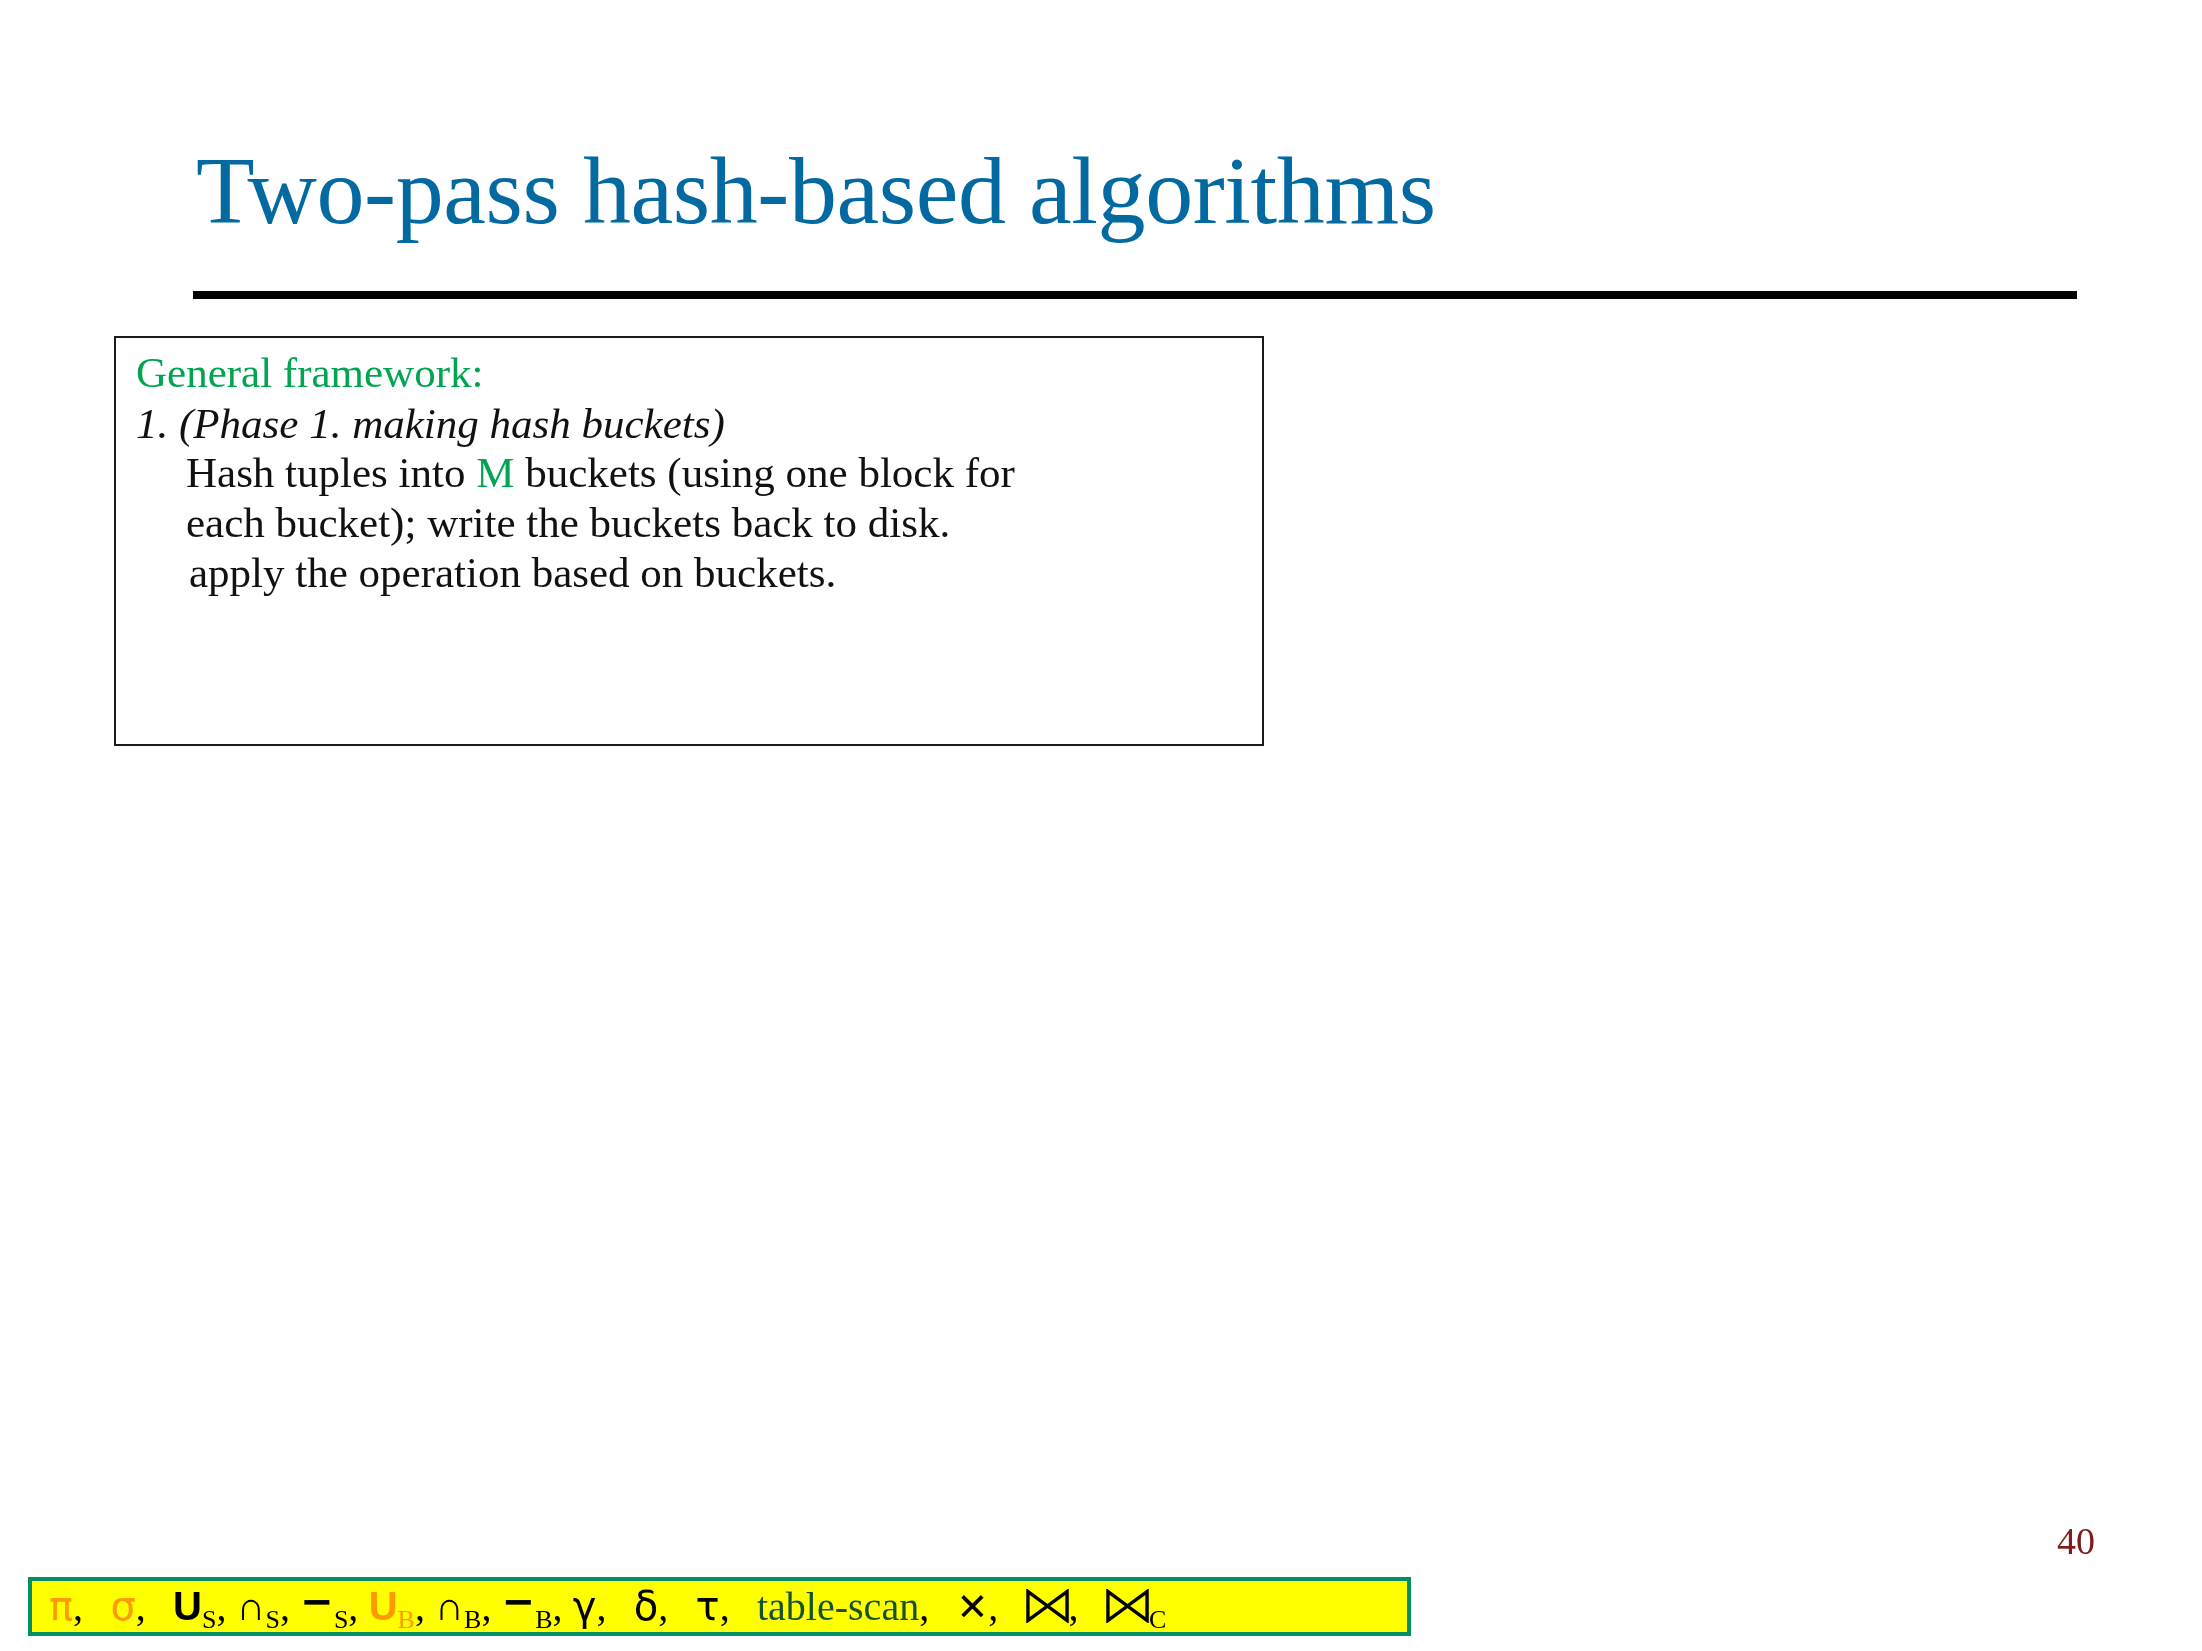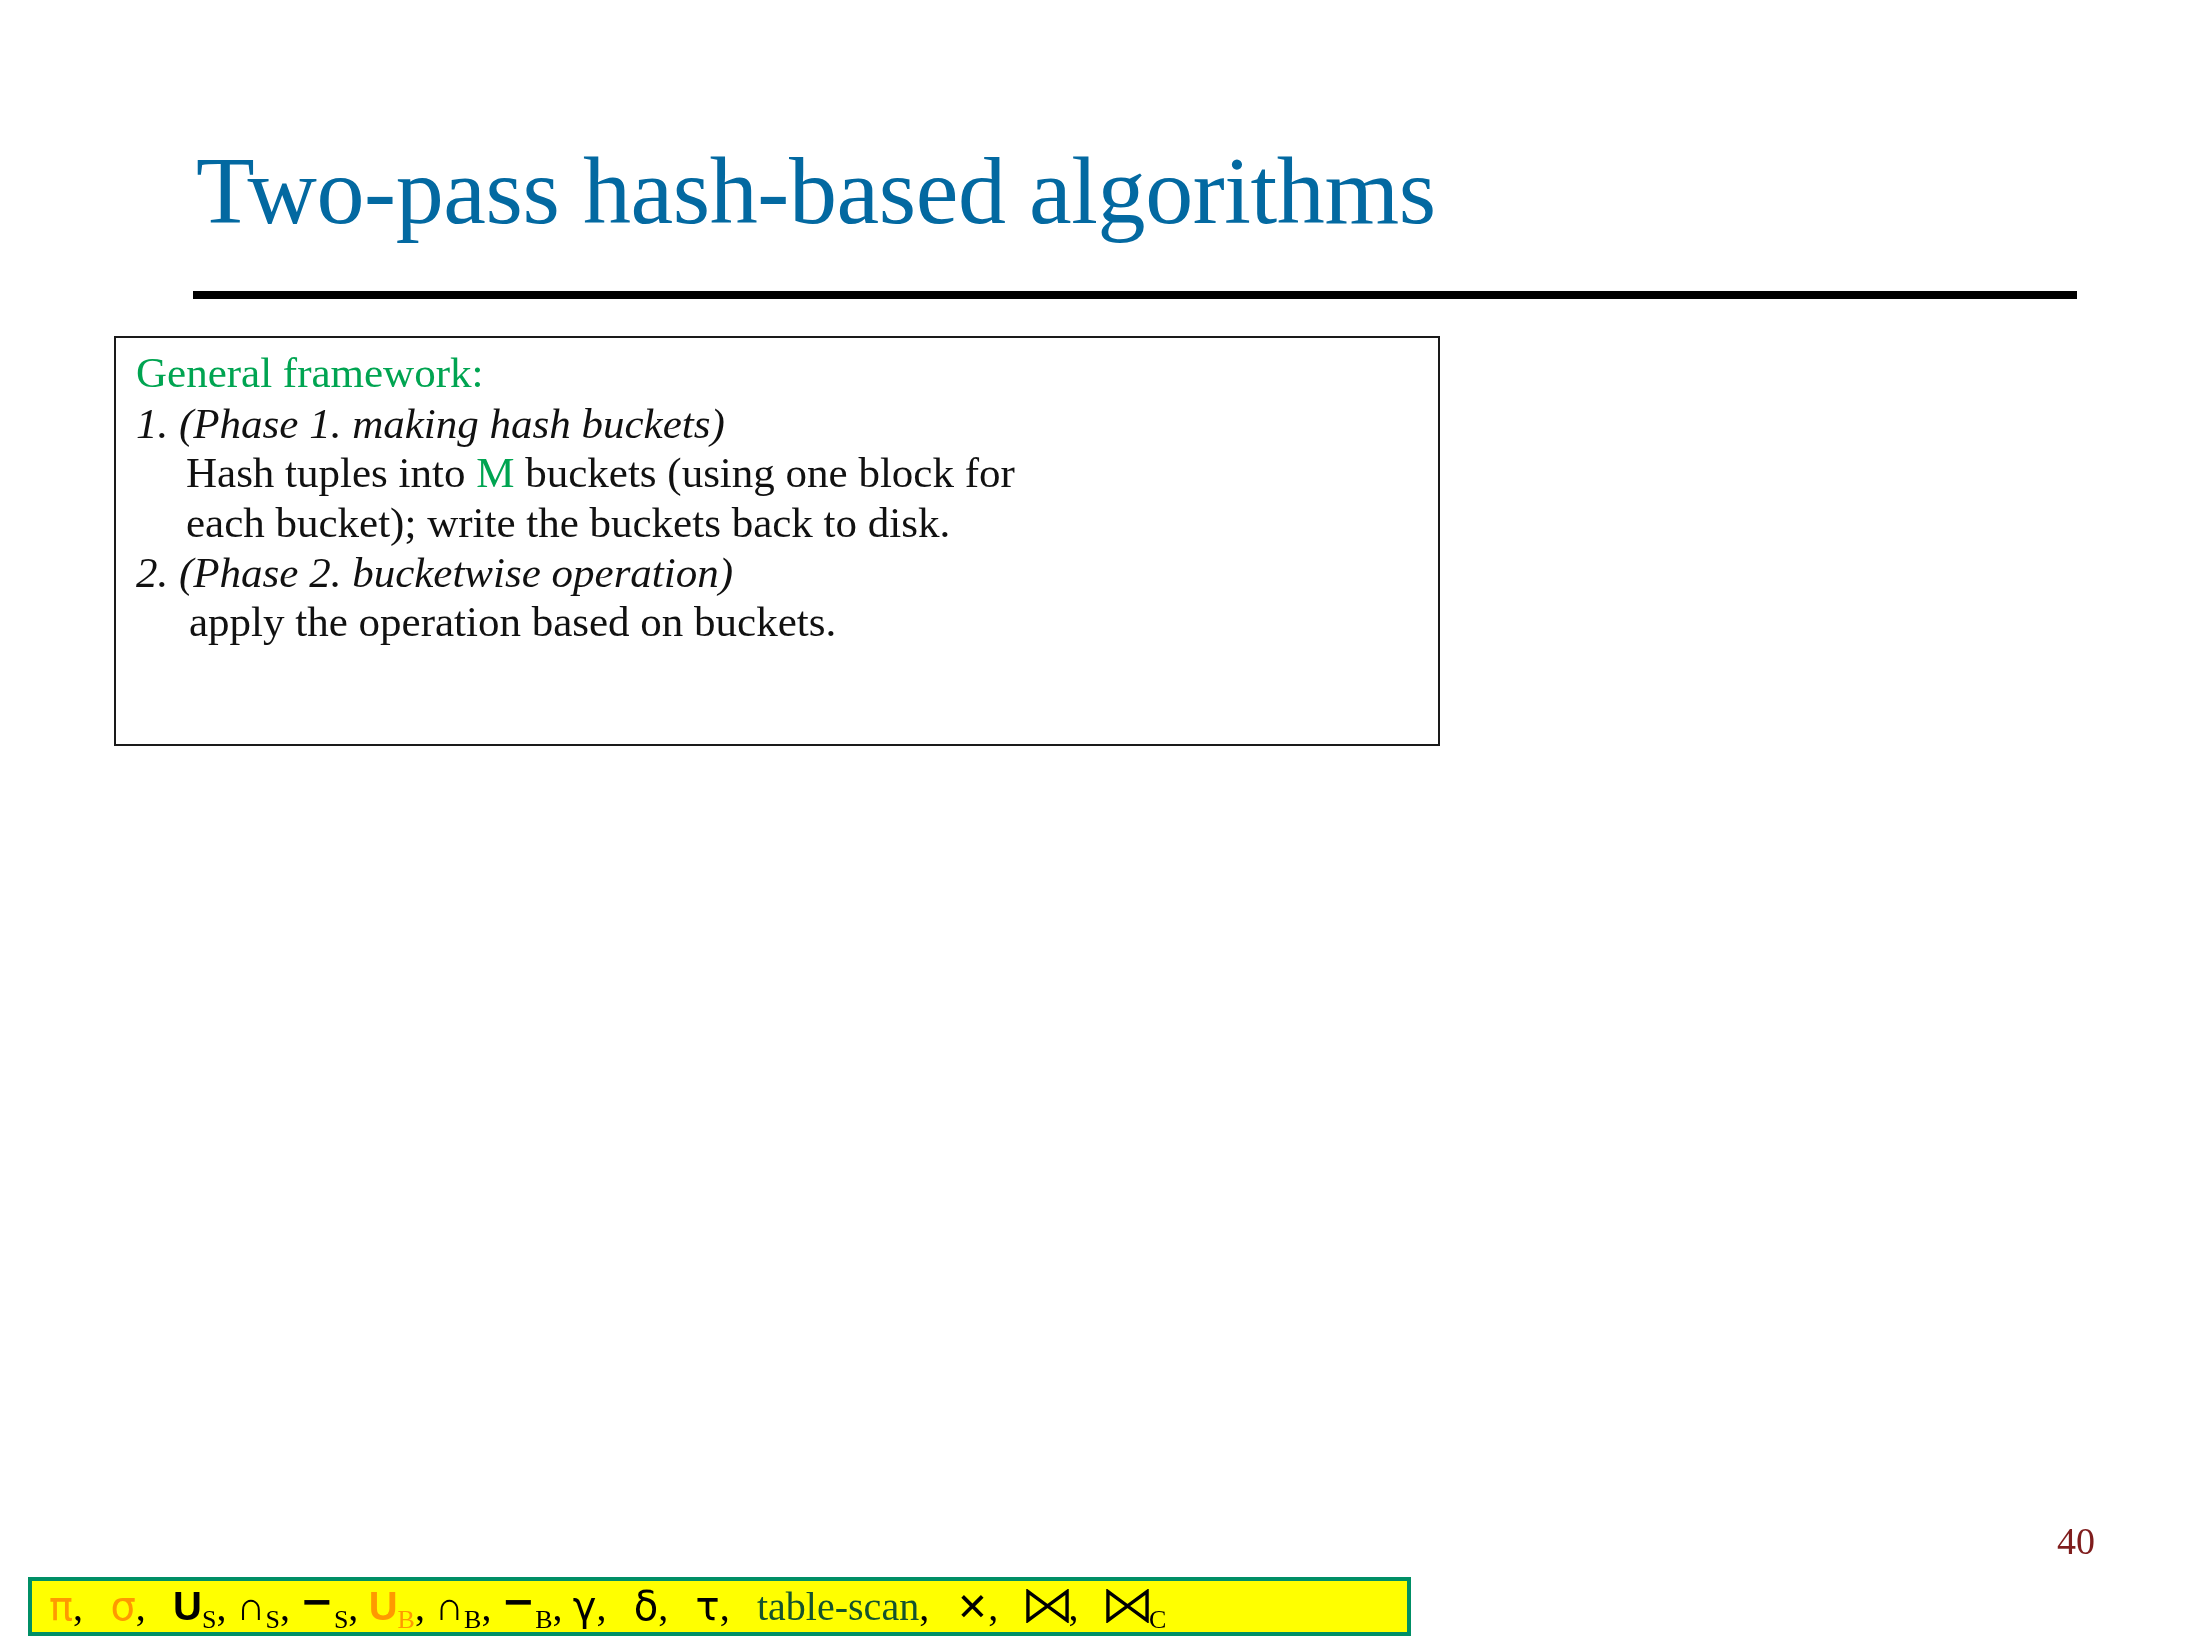--- a/index.html
+++ b/index.html
@@ -36,21 +36,21 @@
     width: 1884px;
     height: 7.7px;
     background: #000000;
   }
 
   
   .content-box {
     position: absolute;
     left: 114px;
     top: 336px;
-    width: 1326px;
+    width: 1150px;
     height: 410px;
     border: 2.6px solid #1a1a1a;
     box-sizing: border-box;
     background: transparent;
   }
   .box-inner {
     position: absolute;
     left: 20px;
     top: 10.3px;
     right: 8.6px;
@@ -168,21 +168,20 @@
     <div class="list">
 
       <div class="list-row indent-1">1. (Phase 1. making hash buckets)</div>
 
       <div class="list-row indent-2">
         <span>Hash tuples into </span><span class="hl-green">M</span><span> buckets (using one block for</span>
       </div>
 
       <div class="list-row indent-2">each bucket); write the buckets back to disk.</div>
 
-      <div class="list-row indent-1">2. (Phase 2. bucketwise operation)</div>
 
       <div class="list-row indent-3"> apply the operation based on buckets.</div>
     </div>
   </div>
 </div>
 
 <div class="page-number">40</div>
 
 <div class="op-bar">
   <div class="ops" id="ops-container">

